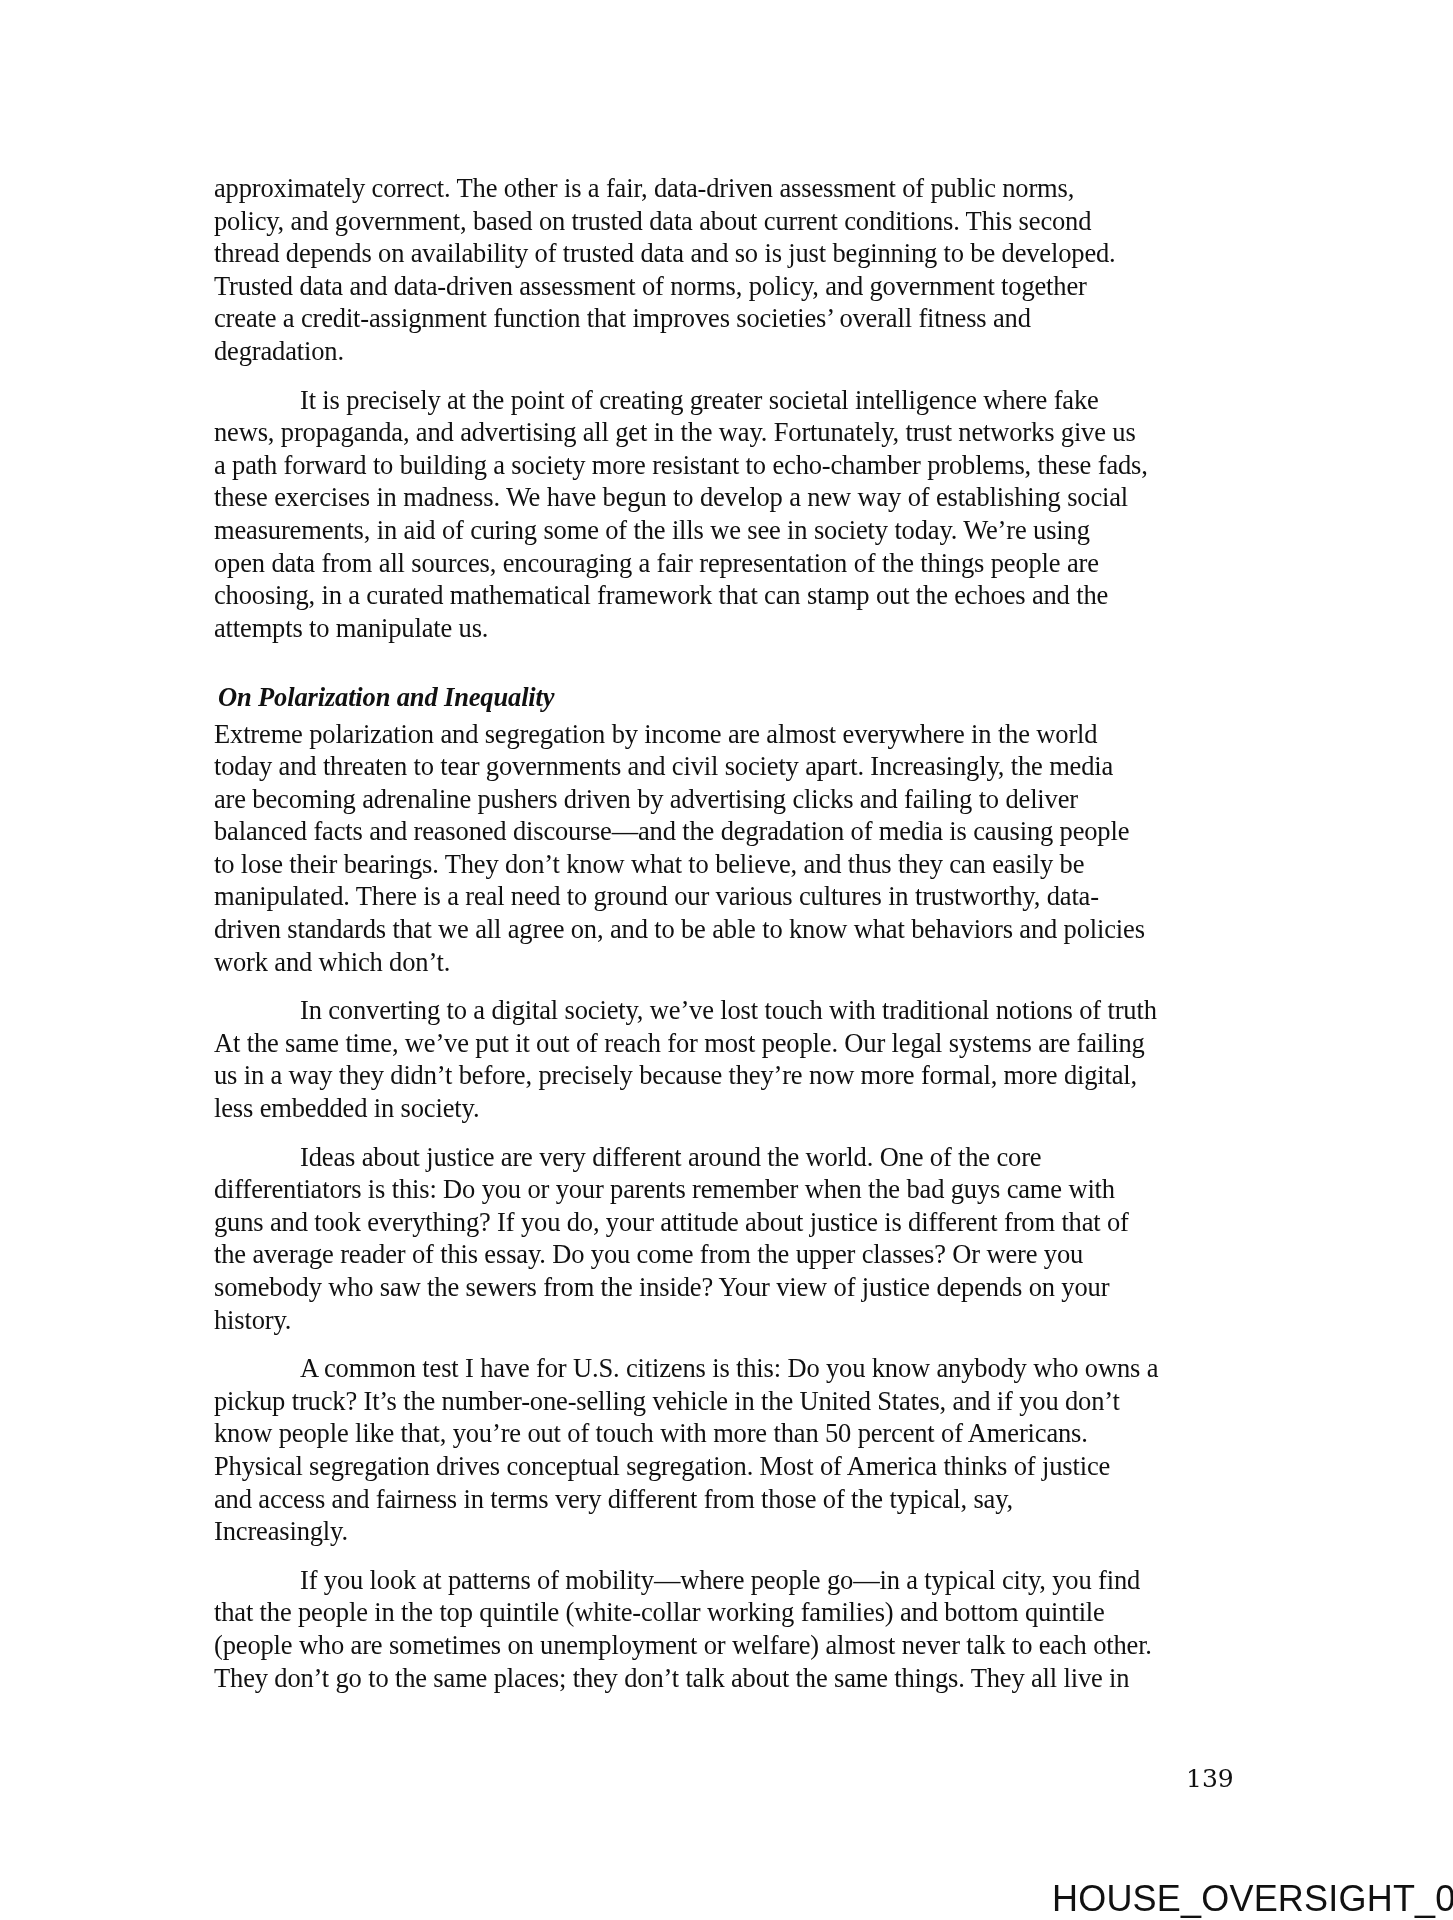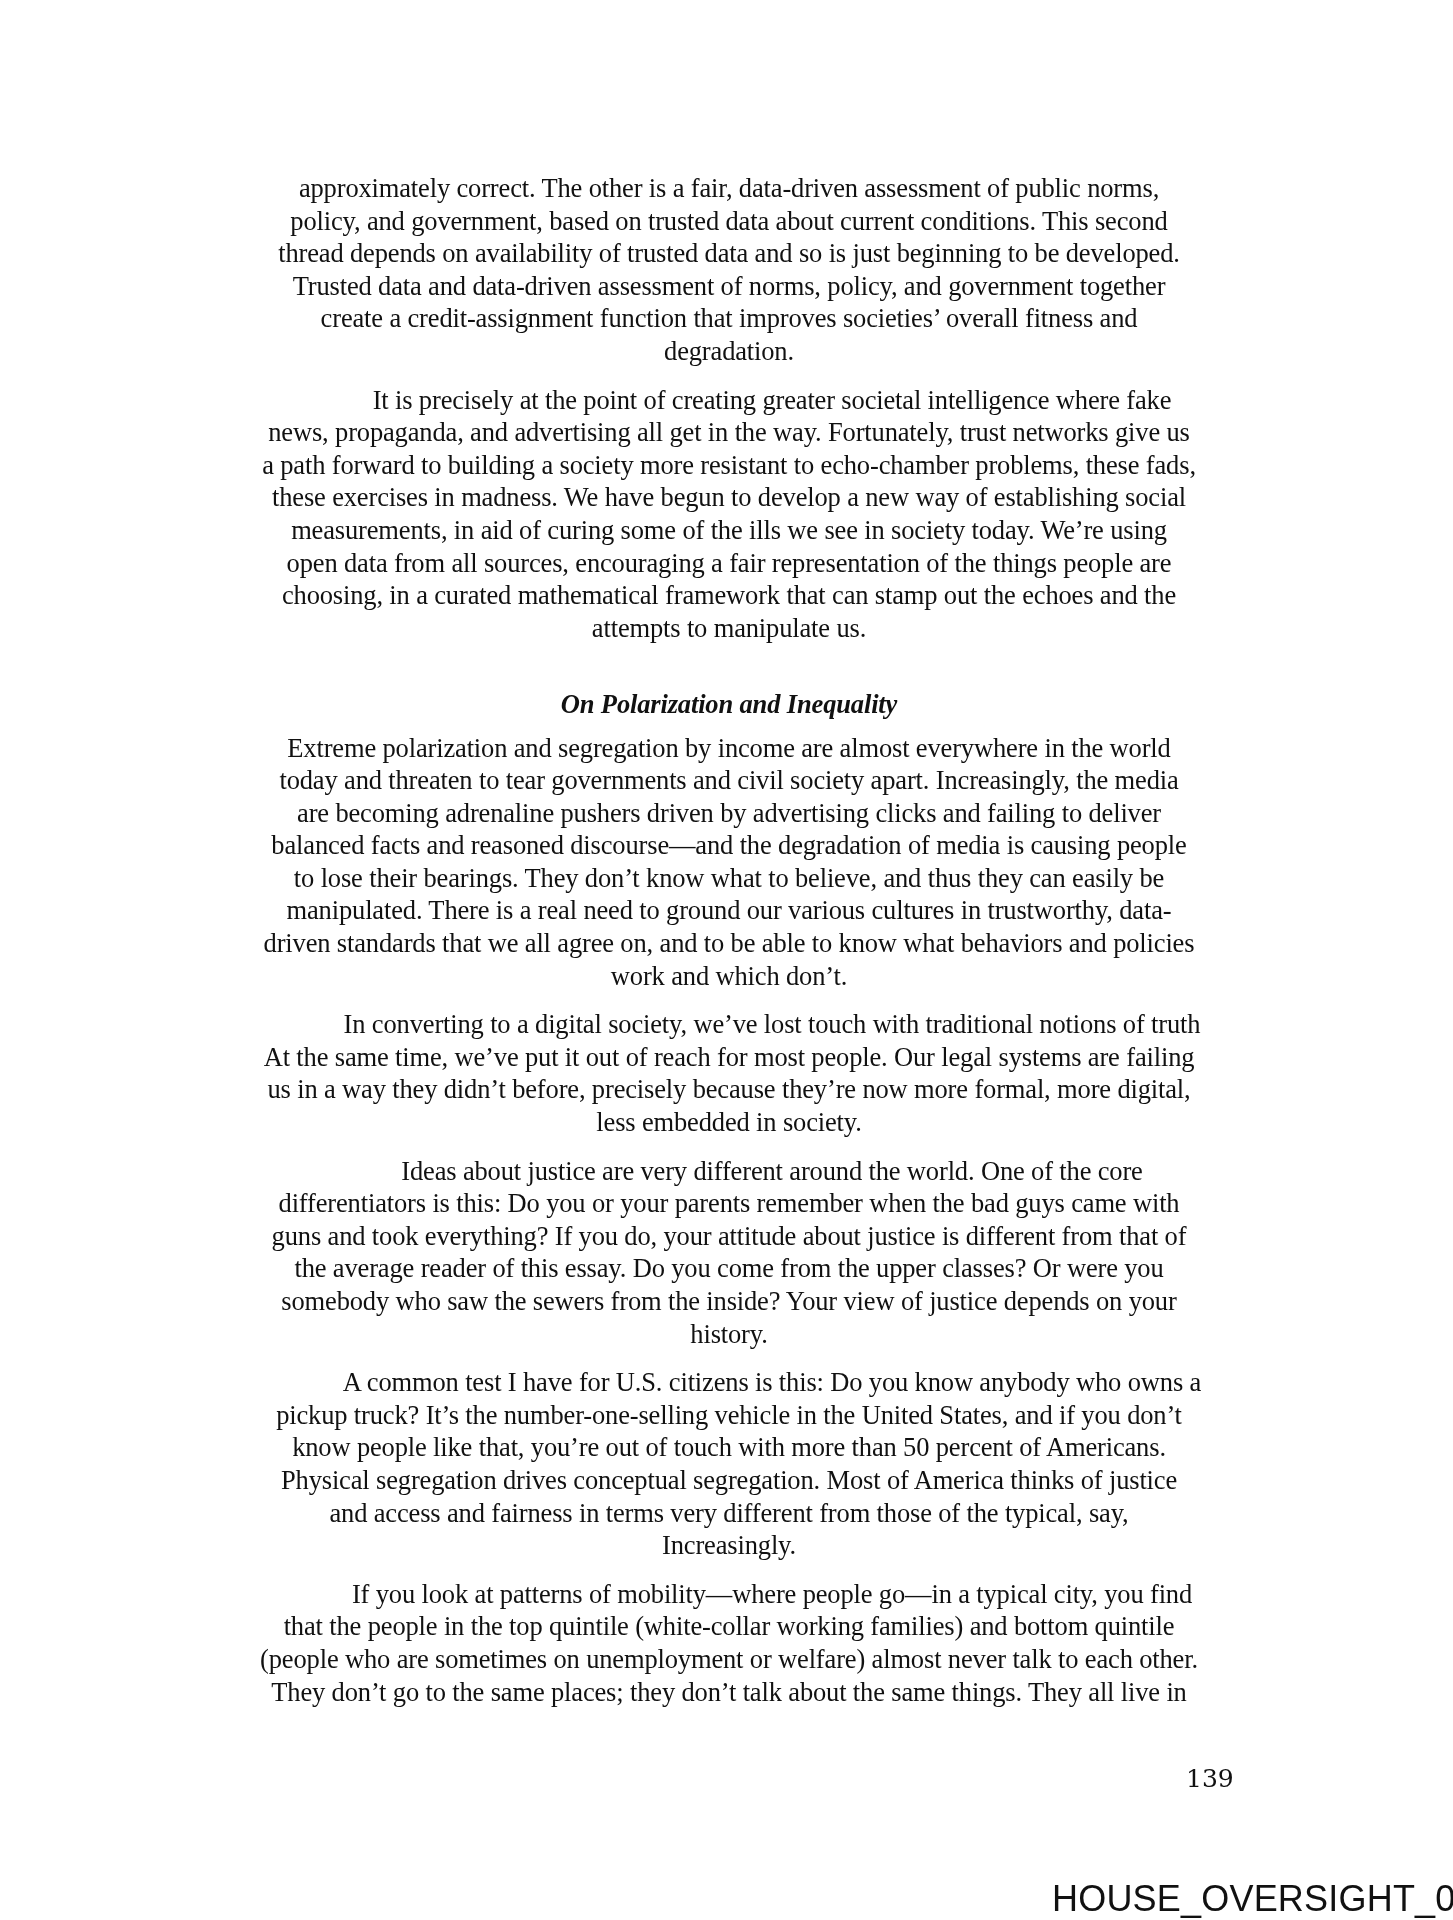--- a/index.html
+++ b/index.html
@@ -1,30 +1,30 @@
 <!DOCTYPE html>
 <html><head>
   <meta charset="utf-8">
   <style>
     html, body { margin: 0; padding: 0; background: #ffffff; }
     body { width: 1453px; height: 1920px; position: relative; overflow: hidden; }
-    .page { position: absolute; left: 0; top: 0; width: 1453px; height: 1920px; background: #ffffff; text-align: center; }
+    .page { position: absolute; left: 0; top: 0; width: 1453px; height: 1920px; background: #ffffff; }
     .body-text {
       position: absolute; left: 214px; top: 172px; width: 1030px;
       font-family: "Liberation Serif", "DejaVu Serif", serif;
       font-size: 26.5px; line-height: 32.6px; color: #111111;
       letter-spacing: -0.15px;
     }
     .para { margin: 0; }
     .line { display: block; white-space: nowrap; height: 32.6px; }
     .indent { padding-left: 86px; margin-top: 16px; }
     .gap { height: 32.6px; }
     .heading {
       font-family: "Liberation Serif", "DejaVu Serif", serif;
-      font-style: italic; font-weight: bold; font-size: 26.5px; margin: 11px;
+      font-style: italic; font-weight: bold; font-size: 26.5px; margin: 4px;
       line-height: 32.6px; height: 32.6px; white-space: nowrap;
     }
     .page-number {
       position: absolute; left: 1186px; top: 1764px;
       font-family: "DejaVu Serif", "Liberation Serif", serif;
       font-size: 25px; color: #111111;
     }
     .bates {
       position: absolute; left: 1052px; top: 1878px;
       font-family: "Liberation Sans", "DejaVu Sans", sans-serif;

